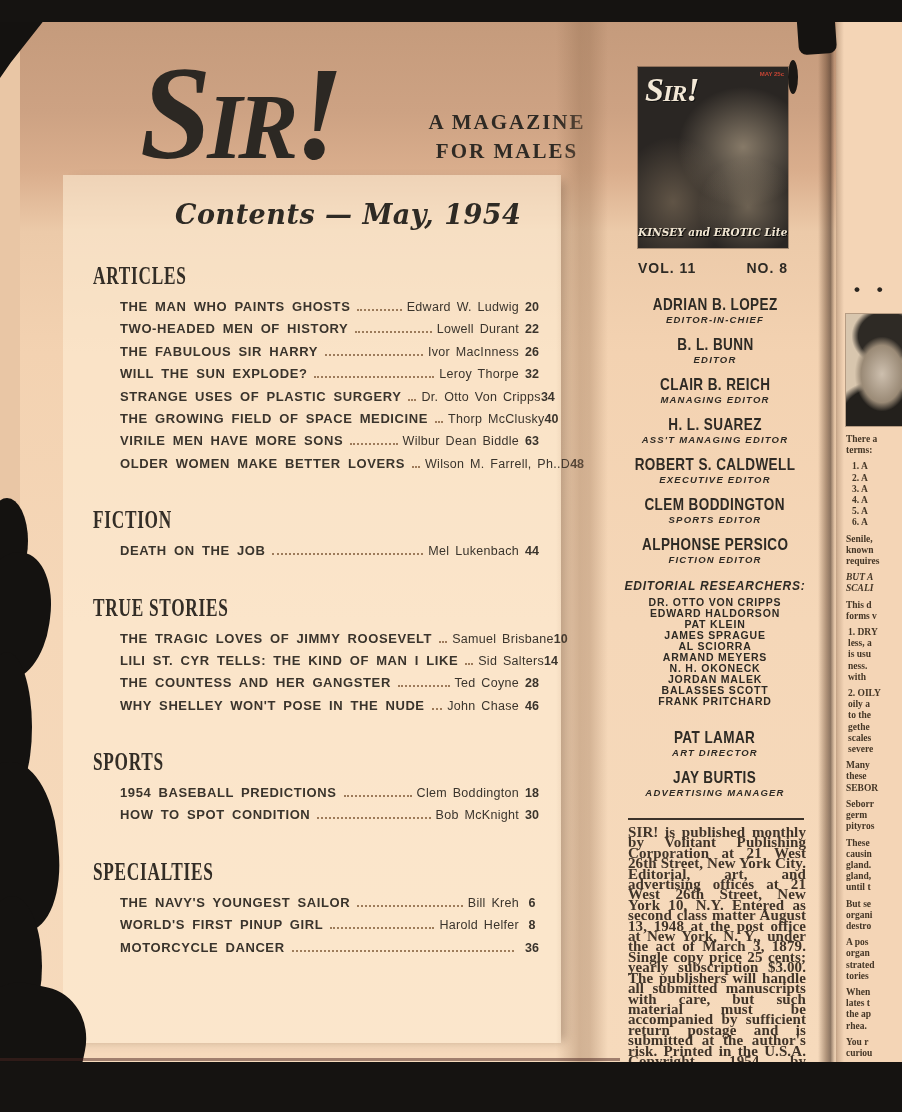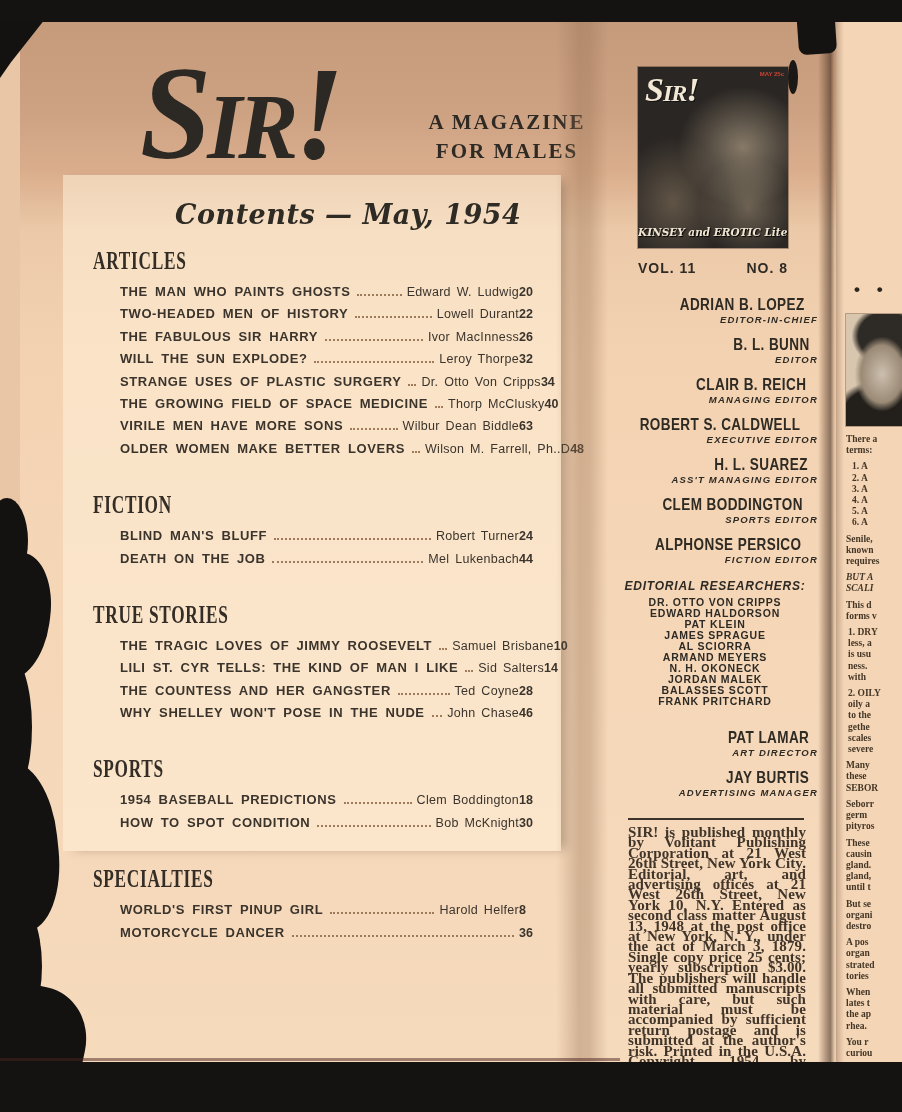--- a/index.html
+++ b/index.html
@@ -38,58 +38,58 @@
 
   
   .logo{left:122px;top:18px;font-family:"Liberation Serif",serif;font-style:italic;
     font-weight:bold;color:#2c2823;font-variant-caps:small-caps;font-size:128px;
     letter-spacing:-4px;transform:scaleY(1.04);}
   .tagline{left:404px;top:86px;width:170px;text-align:center;
     font-family:"Liberation Serif",serif;font-weight:bold;color:#2f2a24;
     font-size:21px;letter-spacing:2px;line-height:29px;}
 
   
-  .panel{left:63px;top:175px;width:498px;height:676px;
+  .panel{left:63px;top:175px;width:498px;height:868px;
     background:rgba(255,240,216,.55);
     box-shadow:8px 2px 10px -4px rgba(110,85,65,.45);
     padding:24px 16px 0 30px;box-sizing:border-box;}
   .contents-script{margin:0 0 12px 82px;font-family:"DejaVu Serif",serif;
     font-style:italic;font-weight:bold;font-size:27px;color:#2e2a24;letter-spacing:.5px;}
   .sec{margin-top:27px;}
   .sec-h{font-family:"Liberation Serif",serif;font-weight:bold;font-size:24px;
     color:#332d26;transform:scale(.72,1.08);transform-origin:left center;
     letter-spacing:1px;line-height:28px;white-space:nowrap;}
   .rows{margin:10px 0 0 27px;}
   .row{display:flex;align-items:baseline;height:22.4px;color:#3a342c;}
   .rt{font-size:13px;font-weight:bold;letter-spacing:.6px;word-spacing:3px;white-space:nowrap;}
   .lead{flex:1;border-bottom:2px dotted rgba(140,104,72,.85);
     margin:0 5px 4px 7px;min-width:8px;}
   .ra{font-size:12.5px;letter-spacing:.3px;word-spacing:2px;white-space:nowrap;}
-  .rp{width:26px;text-align:left;font-size:12.5px;font-weight:bold;}
+  .rp{width:26px;text-align:center;font-size:12.5px;font-weight:bold;}
 
   
   .right-col{left:612px;top:60px;width:206px;color:#2e2a24;}
   .cover{margin:7px 0 0 26px;width:150px;height:181px;background:#2a2623;
     position:relative;overflow:hidden;box-shadow:0 0 0 1px rgba(60,45,35,.4);}
   .cover-tex1{position:absolute;left:40px;top:20px;width:130px;height:120px;
     background:radial-gradient(closest-side,rgba(210,190,160,.55),rgba(210,190,160,0));}
   .cover-tex2{position:absolute;left:-20px;top:70px;width:110px;height:130px;
     background:radial-gradient(closest-side,rgba(150,130,105,.5),rgba(150,130,105,0));}
   .cover-tex3{position:absolute;left:60px;top:90px;width:100px;height:100px;
     background:radial-gradient(closest-side,rgba(190,170,140,.45),rgba(190,170,140,0));}
   .cover-logo{position:absolute;left:7px;top:4px;font-family:"Liberation Serif",serif;
     font-style:italic;font-weight:bold;font-variant-caps:small-caps;font-size:34px;
     color:#f3e8d6;text-shadow:1px 1px 0 #111;letter-spacing:-1px;}
   .cover-price{position:absolute;right:4px;top:4px;font-size:6px;color:#c64434;font-weight:bold;}
   .cover-cap{position:absolute;left:0;right:0;bottom:10px;text-align:center;
     font-family:"DejaVu Serif",serif;font-style:italic;font-weight:bold;font-size:10.5px;
     color:#f1e6d2;text-shadow:1px 1px 1px #000;white-space:nowrap;}
   .volrow{margin:12px 0 0 26px;width:150px;display:flex;justify-content:space-between;
     font-size:14px;font-weight:bold;letter-spacing:1px;}
-  .staff{margin-top:20px;text-align:right;}
+  .staff{margin-top:20px;text-align:center;}
   .staff-entry{margin-bottom:11px;}
   .staff-name{font-size:16.5px;font-weight:bold;line-height:17px;display:inline-block;
     transform:scale(.82,1.05);white-space:nowrap;letter-spacing:.5px;}
   .staff-title{font-size:9.5px;font-weight:bold;font-style:italic;line-height:11px;
     letter-spacing:1.2px;}
   .research{margin-top:14px;text-align:center;}
   .research-h{font-size:12px;font-weight:bold;font-style:italic;letter-spacing:.8px;
     margin-bottom:4px;}
   .research-name{font-size:10.5px;font-weight:bold;line-height:11px;letter-spacing:.8px;}
   .staff2{margin-top:22px;}
@@ -127,21 +127,21 @@
 
   <div class="abs logo">Sir!</div>
   <div class="abs tagline">
     <div>A MAGAZINE</div>
     <div>FOR MALES</div>
   </div>
 
   <div class="abs panel" style="left:45px;top:153px;">
     <div class="contents-script">Contents — May, 1954</div>
 
-    <div class="sec" style="margin-top:16px;">
+    <div class="sec" style="margin-top:31px;">
       <div class="sec-h">ARTICLES</div>
       <div class="rows">
         <div class="row">
           <span class="rt">THE MAN WHO PAINTS GHOSTS</span>
             <span class="lead"></span>
             <span class="ra">Edward W. Ludwig</span>
             <span class="rp">20</span>
         </div>
         <div class="row">
           <span class="rt">TWO-HEADED MEN OF HISTORY</span>
@@ -185,26 +185,20 @@
             <span class="ra">Wilson M. Farrell, Ph..D</span>
             <span class="rp">48</span>
         </div>
       </div>
     </div>
 
     <div class="sec">
       <div class="sec-h">FICTION</div>
       <div class="rows">
         <div class="row">
-          <span class="rt">BLIND MAN'S BLUFF</span>
-            <span class="lead"></span>
-            <span class="ra">Robert Turner</span>
-            <span class="rp">24</span>
-        </div>
-        <div class="row">
           <span class="rt">DEATH ON THE JOB</span>
             <span class="lead"></span>
             <span class="ra">Mel Lukenbach</span>
             <span class="rp">44</span>
         </div>
       </div>
     </div>
 
     <div class="sec">
       <div class="sec-h">TRUE STORIES</div>
@@ -250,20 +244,26 @@
             <span class="lead"></span>
             <span class="ra">Bob McKnight</span>
             <span class="rp">30</span>
         </div>
       </div>
     </div>
 
     <div class="sec">
       <div class="sec-h">SPECIALTIES</div>
       <div class="rows">
+        <div class="row">
+          <span class="rt">THE NAVY'S YOUNGEST SAILOR</span>
+            <span class="lead"></span>
+            <span class="ra">Bill Kreh</span>
+            <span class="rp">6</span>
+        </div>
         <div class="row">
           <span class="rt">WORLD'S FIRST PINUP GIRL</span>
             <span class="lead"></span>
             <span class="ra">Harold Helfer</span>
             <span class="rp">8</span>
         </div>
         <div class="row">
           <span class="rt">MOTORCYCLE DANCER</span>
             <span class="lead"></span>
             <span class="ra"></span>
@@ -295,26 +295,26 @@
       </div>
       <div class="staff-entry">
         <div class="staff-name">B. L. BUNN</div>
         <div class="staff-title">EDITOR</div>
       </div>
       <div class="staff-entry">
         <div class="staff-name">CLAIR B. REICH</div>
         <div class="staff-title">MANAGING EDITOR</div>
       </div>
       <div class="staff-entry">
+        <div class="staff-name">H. L. SUAREZ</div>
+        <div class="staff-title">ASS'T MANAGING EDITOR</div>
+      </div>
+      <div class="staff-entry">
         <div class="staff-name">ROBERT S. CALDWELL</div>
         <div class="staff-title">EXECUTIVE EDITOR</div>
-      </div>
-      <div class="staff-entry">
-        <div class="staff-name">H. L. SUAREZ</div>
-        <div class="staff-title">ASS'T MANAGING EDITOR</div>
       </div>
       <div class="staff-entry">
         <div class="staff-name">CLEM BODDINGTON</div>
         <div class="staff-title">SPORTS EDITOR</div>
       </div>
       <div class="staff-entry">
         <div class="staff-name">ALPHONSE PERSICO</div>
         <div class="staff-title">FICTION EDITOR</div>
       </div>
     </div>

